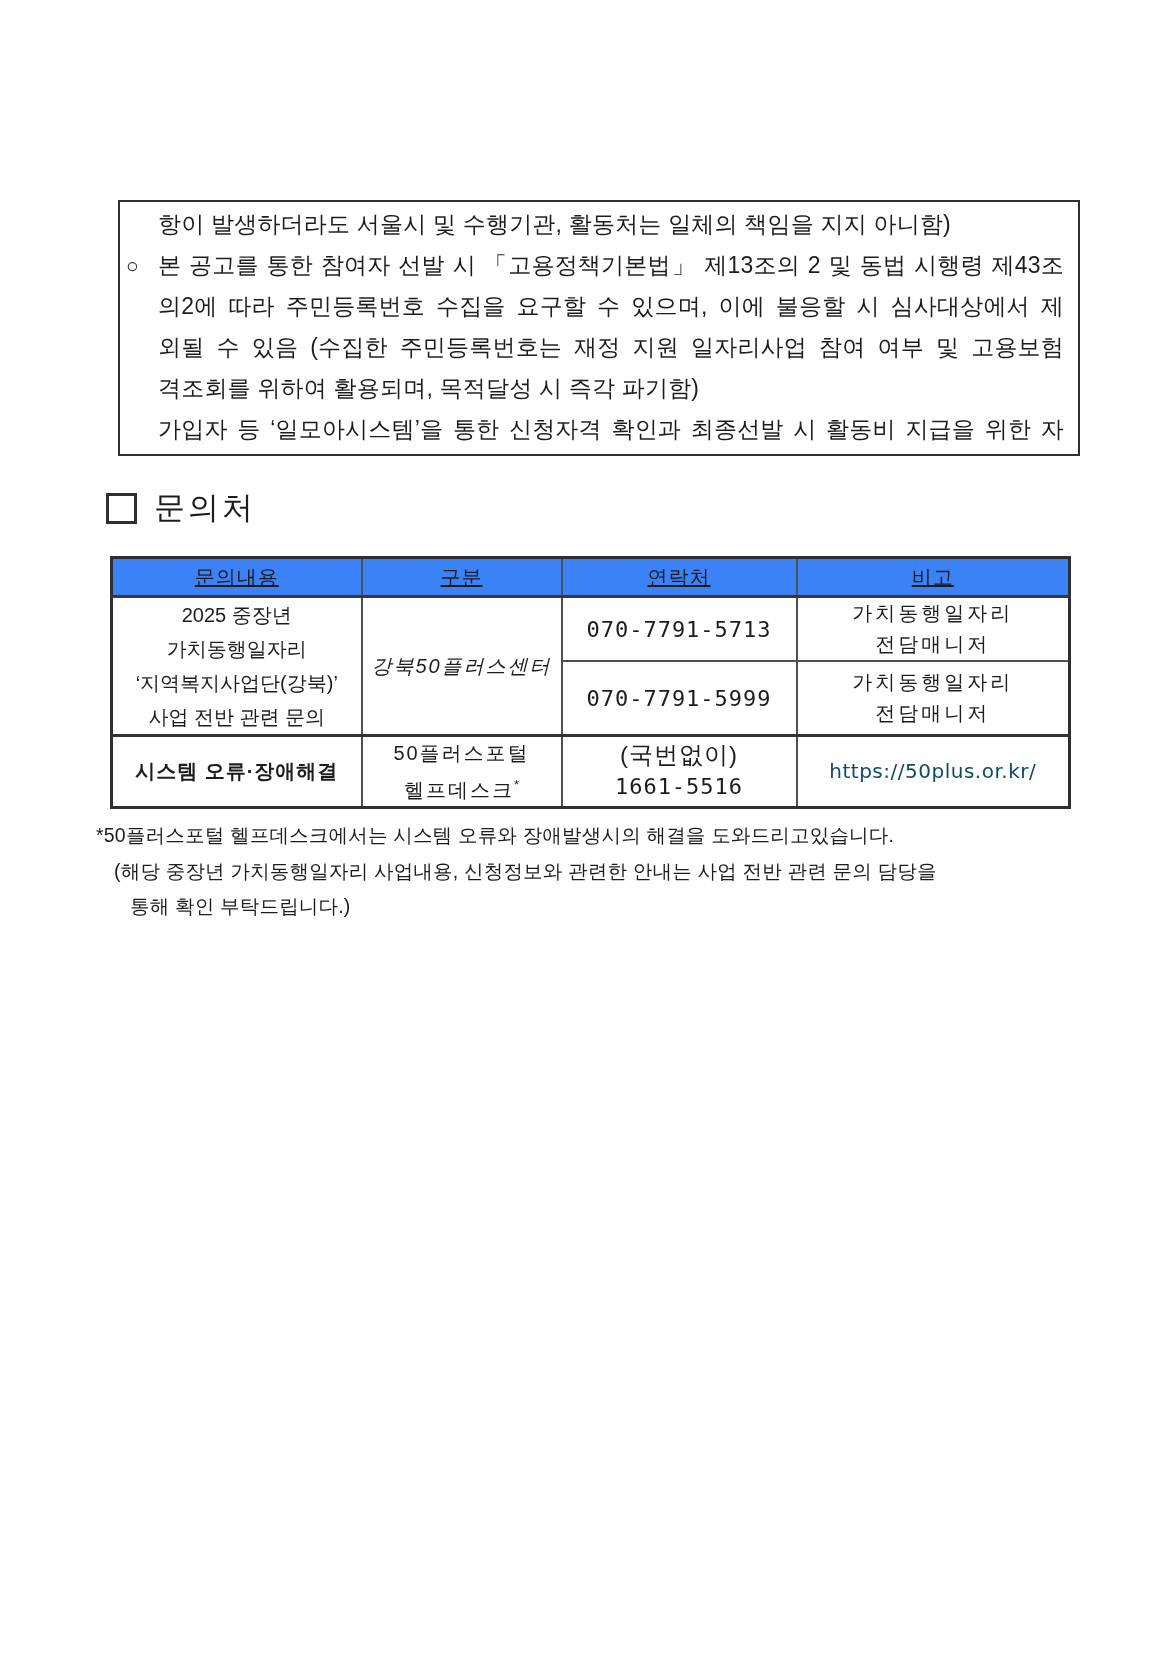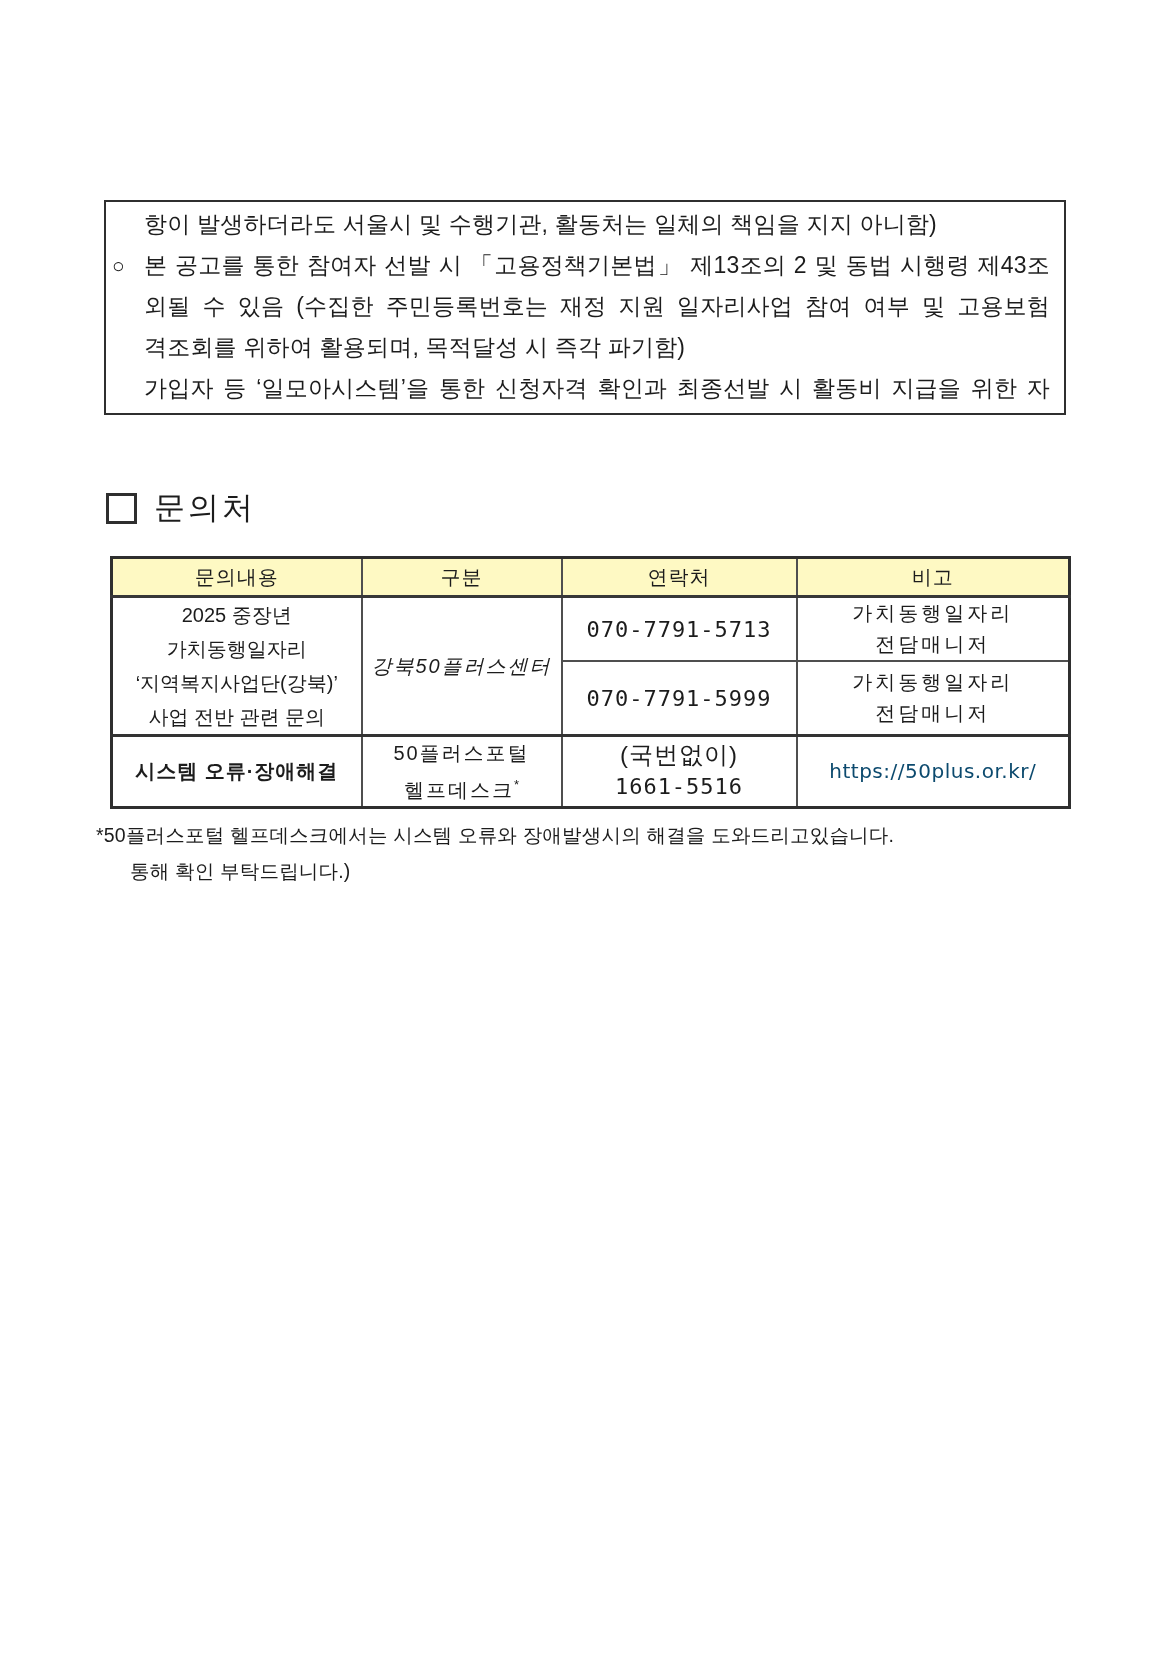--- a/index.html
+++ b/index.html
@@ -7,21 +7,21 @@
     position:relative;
     width:1170px;height:1655px;
     background:#ffffff;
     color:#1c1c1c;
     font-family:"Liberation Sans","DejaVu Sans",sans-serif;
     overflow:hidden;
   }
 
   
   .notice-box{
-    position:absolute;left:104px;top:200px;
+    position:absolute;left:118px;top:200px;
     width:962px;box-sizing:border-box;
     border:2px solid #2f2f2f;
     padding:2px 14px 4px 6px;
     font-size:23px;line-height:41px;
     letter-spacing:0.2px;
   }
   .nitem{display:flex;}
   .bullet{flex:0 0 32px;width:32px;font-size:21px;}
   .ntext{flex:1;min-width:0;}
   .cont{margin-left:32px;}
@@ -43,23 +43,24 @@
   }
   .contact-table col.w1{width:250px;}
   .contact-table col.w2{width:200px;}
   .contact-table col.w3{width:235px;}
   .contact-table col.w4{width:273px;}
   .contact-table td{
     border:2px solid #4f4f4f;
     vertical-align:middle;padding:0;
   }
   .hdr td{
-    background:#fef9c3;height:36px;
+    background:#3b82f6;height:36px;
     font-size:20px;letter-spacing:1px;
     border-bottom:3px solid #383838;
+    text-decoration:underline;
   }
   .r1 td{height:60px;}
   .r2 td{height:72px;border-top:2px solid #6a6a6a;}
   .r3 td{height:66px;border-top:3px solid #333333;}
   .c1 div{font-size:20px;line-height:34px;}
   .c2{font-size:20px;letter-spacing:2px;font-style:italic;}
   .phone{font-family:"DejaVu Sans Mono","Liberation Mono",monospace;font-size:22px;letter-spacing:1px;}
   .note div{font-size:20px;line-height:31px;letter-spacing:3px;}
   .sysname{font-weight:bold;font-size:20px;letter-spacing:1px;}
   .c2b div{font-size:20px;line-height:32px;letter-spacing:2px;}
@@ -80,20 +81,21 @@
 <body>
 
 <div class="page">
 
   <div class="notice-box">
     <div class="nline cont">항이 발생하더라도 서울시 및 수행기관, 활동처는 일체의 책임을 지지 아니함)</div>
     <div class="nitem">
       <span class="bullet">○</span>
       <div class="ntext">
         <div class="nline j">본 공고를 통한 참여자 선발 시 「고용정책기본법」 제13조의 2 및 동법 시행령 제43조</div>
+        <div class="nline j">의2에 따라 주민등록번호 수집을 요구할 수 있으며, 이에 불응할 시 심사대상에서 제</div>
         <div class="nline j">외될 수 있음 (수집한 주민등록번호는 재정 지원 일자리사업 참여 여부 및 고용보험</div>
         <div class="nline">격조회를 위하여 활용되며, 목적달성 시 즉각 파기함)</div>
         <div class="nline j">가입자 등 ‘일모아시스템’을 통한 신청자격 확인과 최종선발 시 활동비 지급을 위한 자</div>
       </div>
     </div>
   </div>
 
   <div class="section-heading">
     <span class="sq"></span>
     <span class="stitle">문의처</span>
@@ -144,16 +146,17 @@
           <div class="nocode">(국번없이)</div>
           <div class="phone2">1661-5516</div>
         </td>
         <td class="url">https://50plus.or.kr/</td>
       </tr>
     </tbody>
   </table>
 
   <div class="footnotes">
     <div class="fn0">*50플러스포털 헬프데스크에서는 시스템 오류와 장애발생시의 해결을 도와드리고있습니다.</div>
+    <div class="fn1">(해당 중장년 가치동행일자리 사업내용, 신청정보와 관련한 안내는 사업 전반 관련 문의 담당을</div>
     <div class="fn2">통해 확인 부탁드립니다.)</div>
   </div>
 
 </div>
 
 </body></html>

